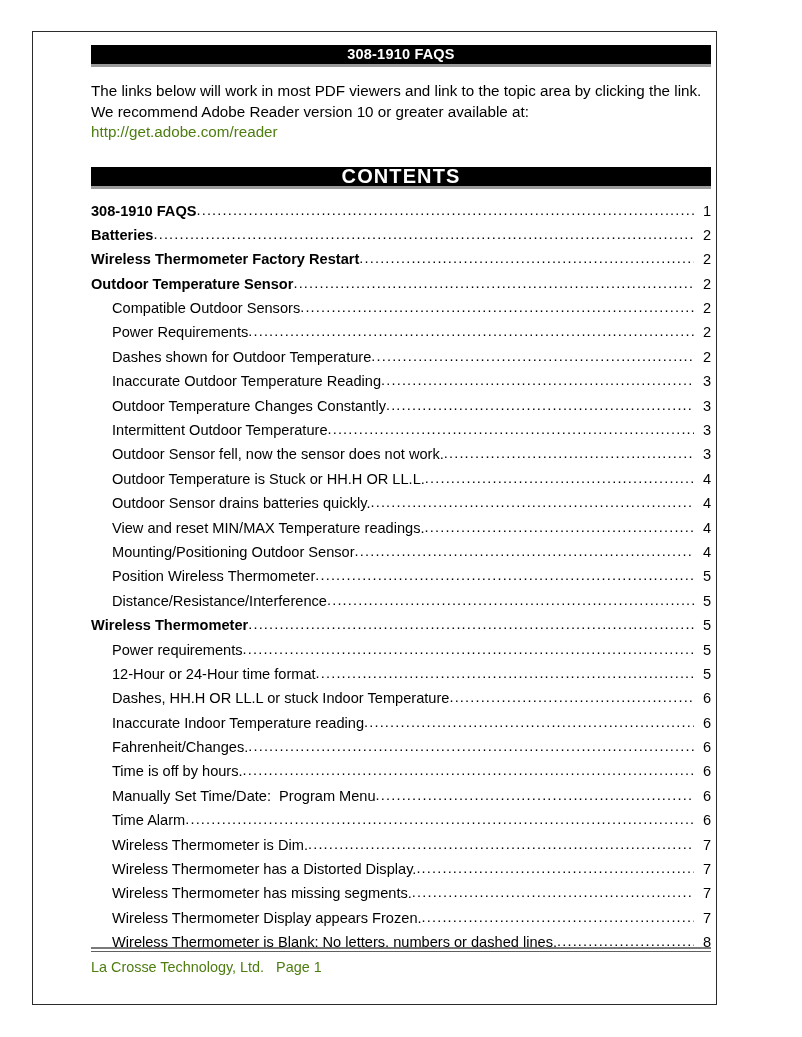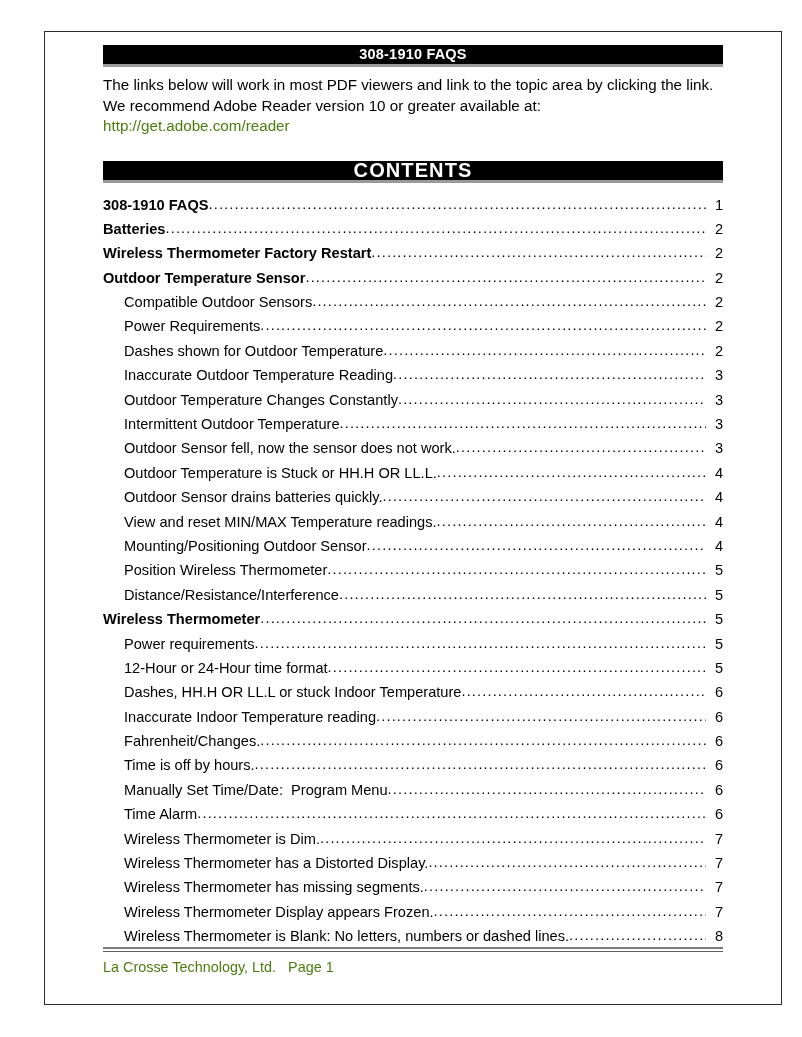--- a/index.html
+++ b/index.html
@@ -10,23 +10,23 @@
     width: 802px;
     height: 1037px;
     background: #ffffff;
     font-family: "Liberation Sans", sans-serif;
     -webkit-font-smoothing: antialiased;
   }
 
   
   #page-sheet {
     position: absolute;
-    left: 44px;
+    left: 32px;
     top: 31px;
-    width: 738px;
+    width: 685px;
     height: 974px;
     border: 1.5px solid #2b2b2b;
     box-sizing: border-box;
     background: #ffffff;
   }
 
   #content {
     position: absolute;
     left: 58px;
     top: 13px;
@@ -48,21 +48,21 @@
     font-size: 14.5px;
   }
   #contents-bar {
     font-size: 20px;
     font-weight: bold;
     letter-spacing: 1.1px;
   }
 
   
   #intro {
-    margin-top: 8px;
+    margin-top: 14px;
     font-size: 15.2px;
     line-height: 20.5px;
     color: #000000;
   }
   #intro-link {
     color: #1b1bf0;
     text-decoration: none;
     display: block;
   }
 

